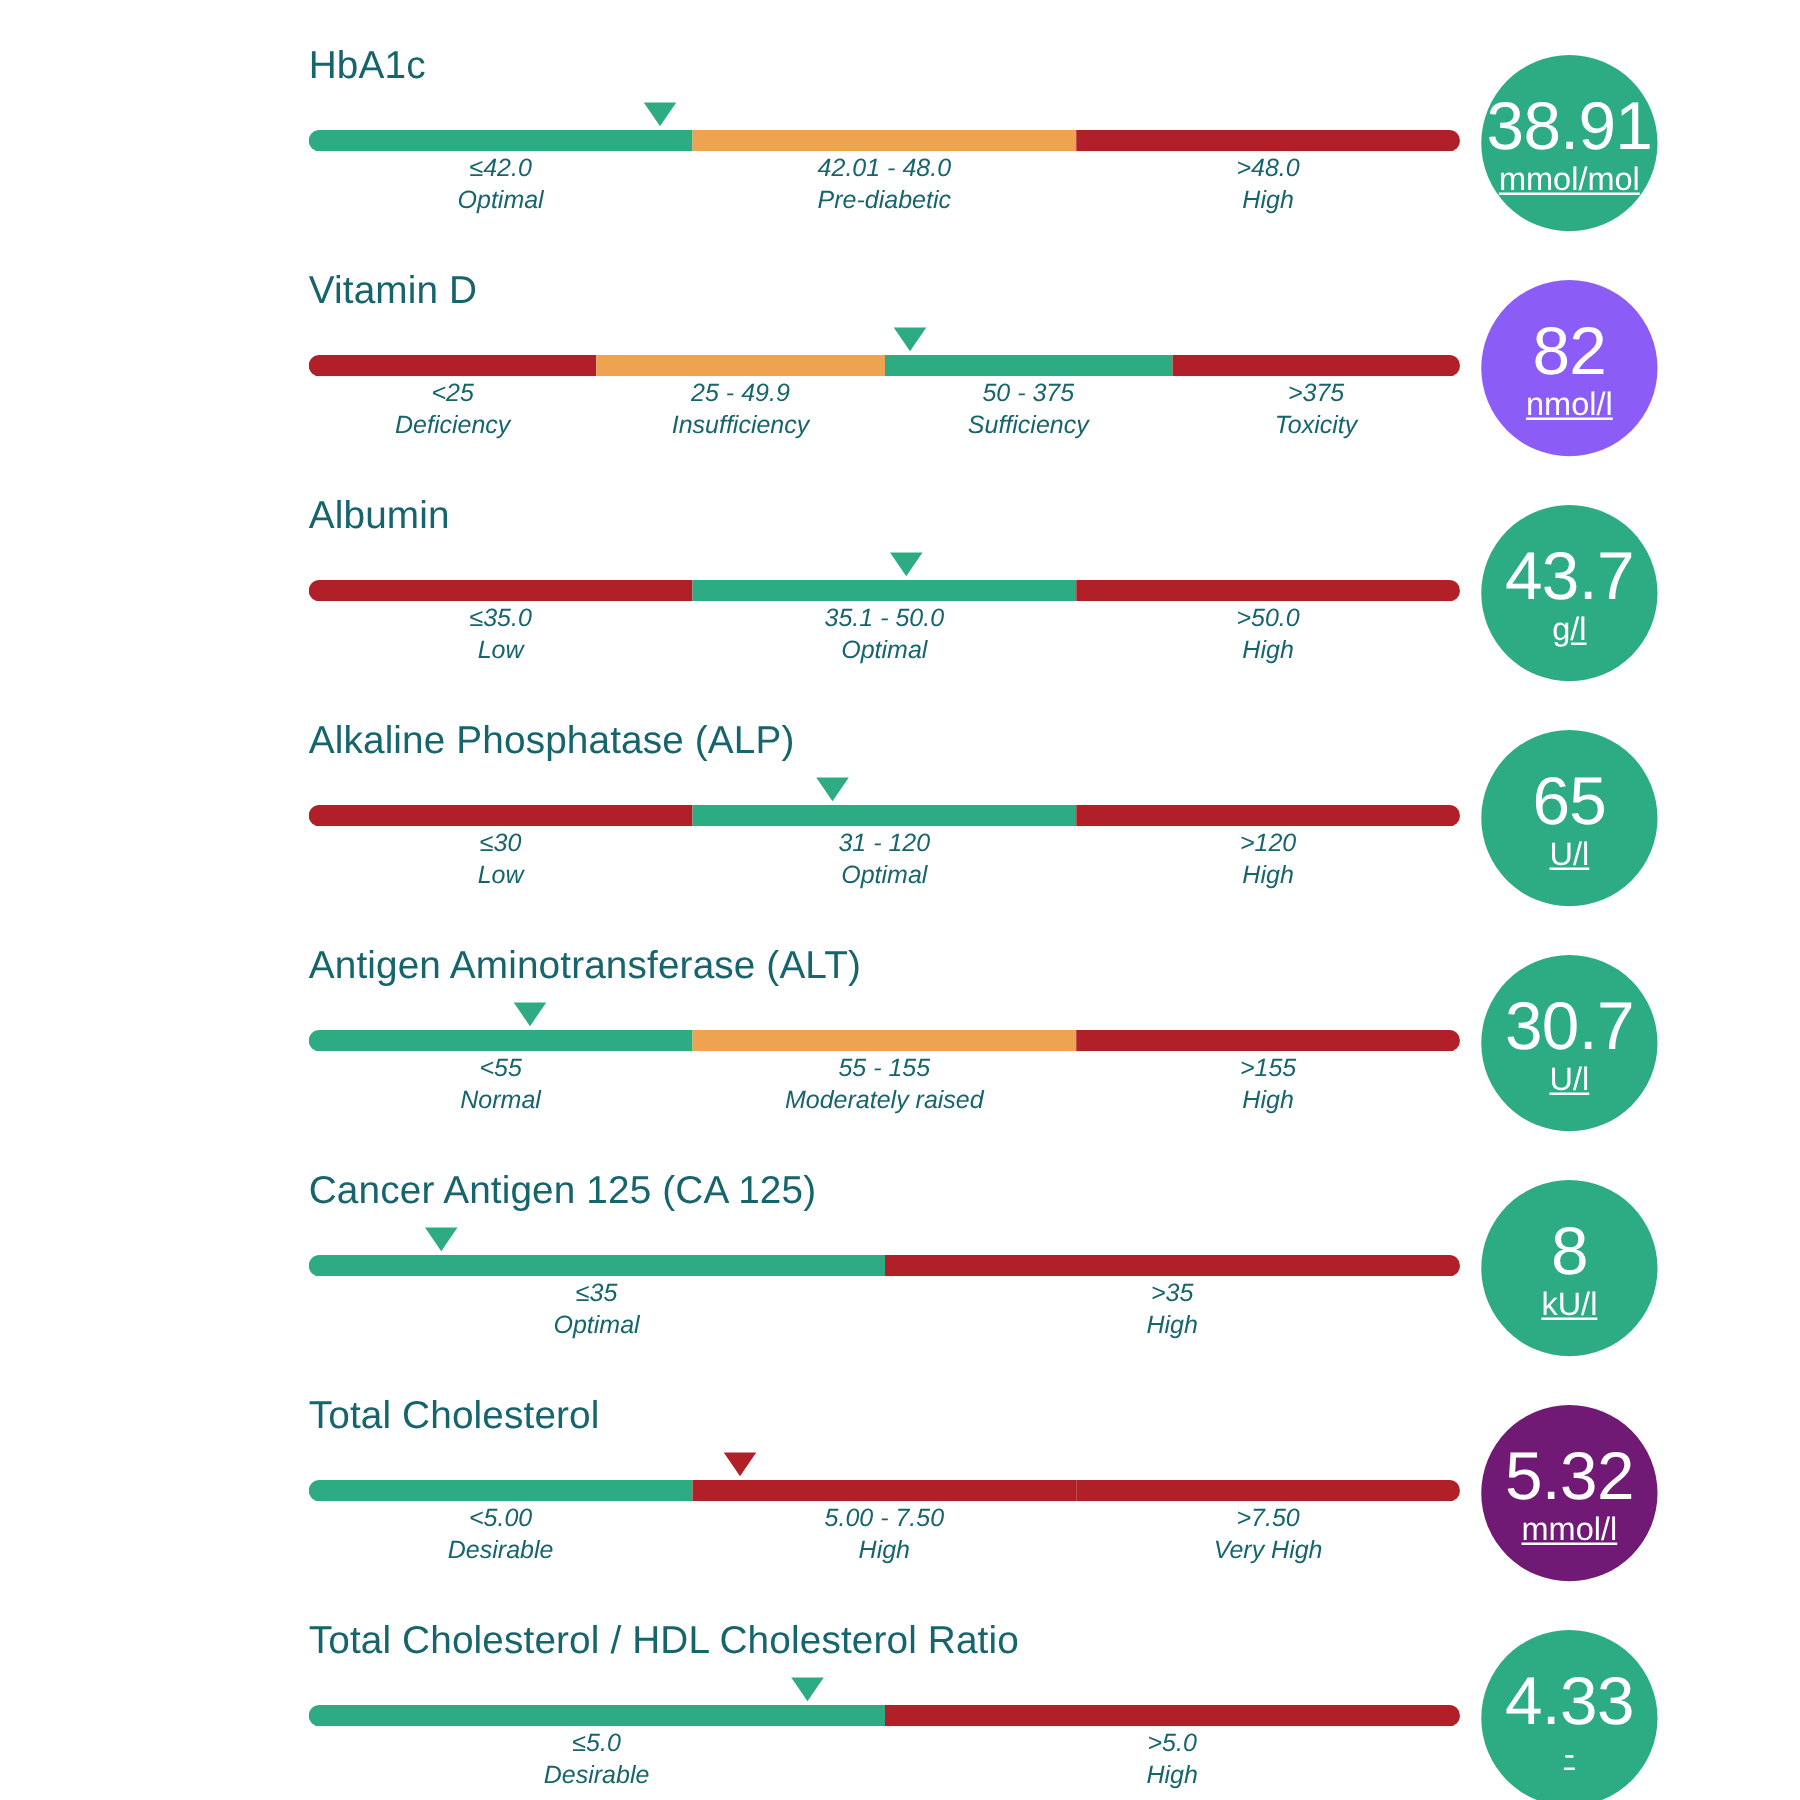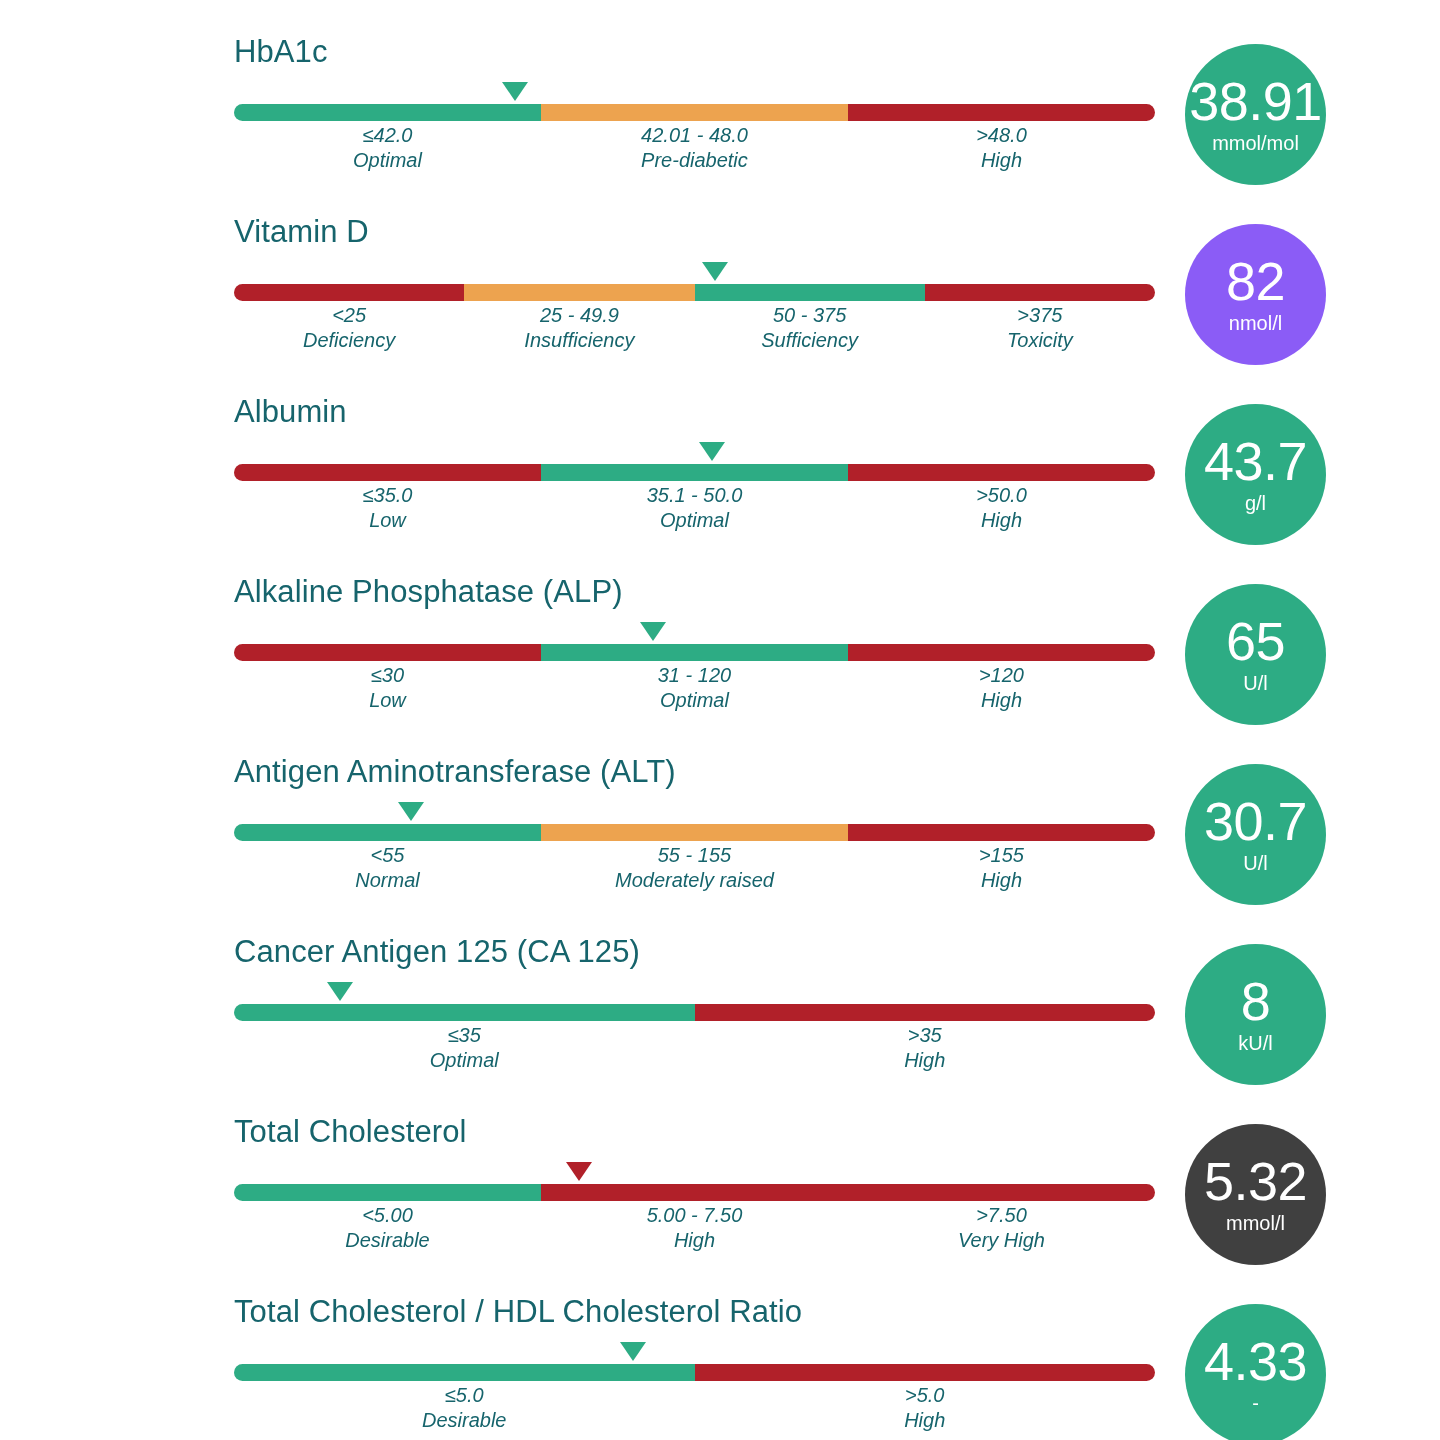--- a/index.html
+++ b/index.html
@@ -24,21 +24,21 @@
 
   .marker-row {
     position: relative;
     width: 1440px;
     height: 180px;
   }
 
   
   .marker-main {
     position: absolute;
-    left: 234px;
+    left: 247px;
     top: 0;
     width: 921px;
   }
 
   .marker-title {
     font-size: 31px;
     font-weight: 400;
     color: #16646c;
     letter-spacing: 0.1px;
     line-height: 36px;
@@ -110,23 +110,24 @@
     justify-content: center;
     color: #ffffff;
   }
   .bubble-value {
     font-size: 54px;
     line-height: 54px;
     font-weight: 400;
     letter-spacing: -0.5px;
   }
   .bubble-unit {
-    font-size: 20px;
+    font-size: 26px;
     line-height: 24px;
     margin-top: 3px;
+    text-decoration: underline;
   }
 </style>
 </head>
 <body>
 
 <div id="report">
     <div class="marker-row">
       <div class="marker-main">
         <div class="marker-title">HbA1c</div>
         <div class="bar-area">
@@ -345,21 +346,21 @@
           <div class="label-cell" style="width: 33.33%;">
             <div class="label-range">5.00 - 7.50</div>
             <div class="label-name">High</div>
           </div>
           <div class="label-cell" style="width: 33.34%;">
             <div class="label-range">&gt;7.50</div>
             <div class="label-name">Very High</div>
           </div>
         </div>
       </div>
-      <div class="bubble" style="background: #404040;">
+      <div class="bubble" style="background: #701a75;">
         <div class="bubble-value">5.32</div>
         <div class="bubble-unit">mmol/l</div>
       </div>
     </div>
     <div class="marker-row">
       <div class="marker-main">
         <div class="marker-title">Total Cholesterol / HDL Cholesterol Ratio</div>
         <div class="bar-area">
           <div class="pointer-track">
             <div class="pointer" style="left: 43.3%; border-top-color: rgb(45, 172, 132);"></div>

